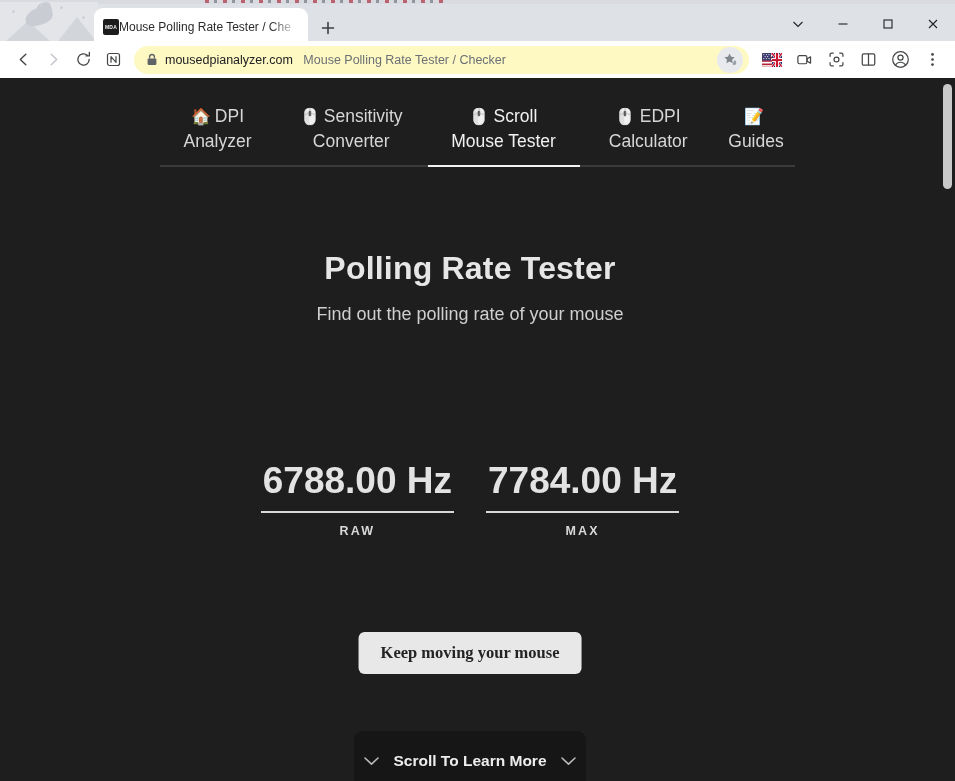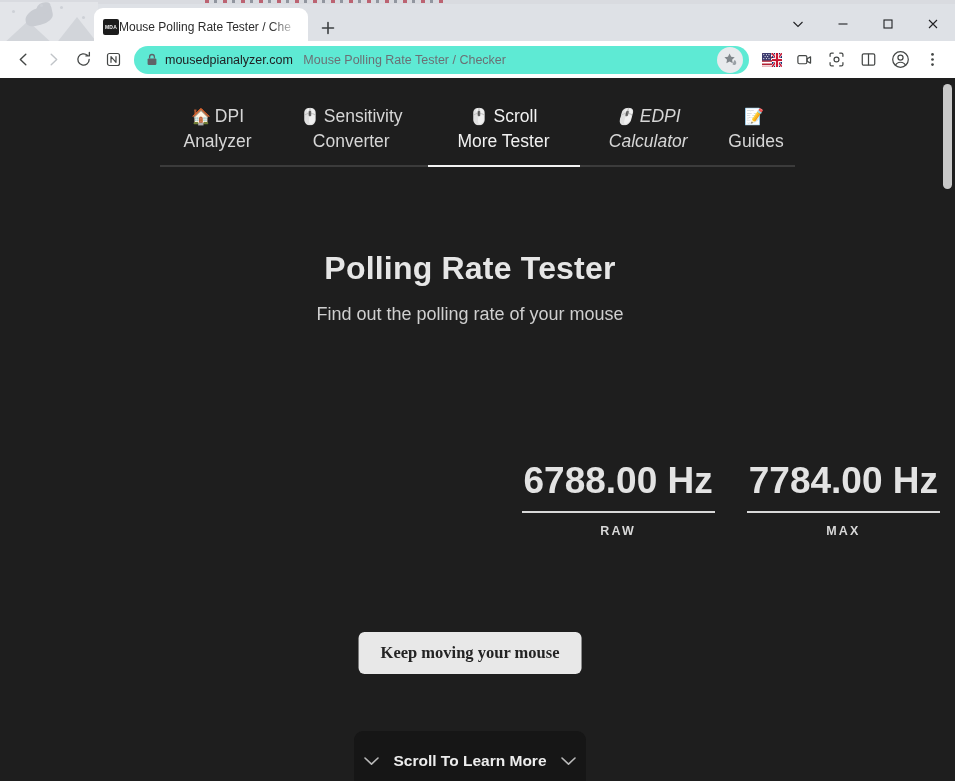--- a/index.html
+++ b/index.html
@@ -151,21 +151,21 @@
     border-radius: 50%;
     color: #444746;
     flex: 0 0 auto;
   }
   .tb-btn.disabled { color: #bdc1c6; }
 
   #omnibox {
     flex: 1;
     height: 28px;
     margin: 0 8px 0 6px;
-    background: #5eead4;
+    background: #fef9c3;
     border-radius: 14px;
     display: flex;
     align-items: center;
     padding: 0 6px 0 12px;
     gap: 7px;
     min-width: 0;
   }
   #omnibox .lock { color:#5f6368; display:flex; }
   .omni-text { font-size: 12.5px; white-space: nowrap; overflow: hidden; }
   .omni-domain { color: #202124; }
@@ -225,21 +225,21 @@
   .nav-tab.active::after {
     content: "";
     position: absolute;
     left: 0; right: 0; bottom: -2px;
     height: 2px;
     background: #f2f2f2;
   }
   #nav-tab-0 { width: 115px; }
   #nav-tab-1 { width: 143px; }
   #nav-tab-2 { width: 152px; }
-  #nav-tab-3 { width: 128px; font-style: italic; }
+  #nav-tab-3 { width: 128px; }
   #nav-tab-4 { width: 78px;  }
 
   
   #hero-title {
     position: absolute;
     left: 0; top: 172px;
     width: 940px;
     text-align: center;
     font-size: 32px;
     font-weight: 700;
@@ -255,21 +255,21 @@
     color: #cfcfcf;
     font-weight: 400;
   }
 
   
   #stats-row {
     position: absolute;
     left: 0; top: 382px;
     width: 940px;
     display: flex;
-    justify-content: flex-end;
+    justify-content: center;
     gap: 32px;
   }
   .stat-block { text-align: center; }
   .stat-value {
     font-size: 37px;
     font-weight: 700;
     color: #e3e3e3;
     letter-spacing: 0px;
     padding: 0 2px 9px 2px;
     border-bottom: 2px solid #d8d8d8;
@@ -516,21 +516,21 @@
           <div>
             <span class="nav-emoji">🖱️</span><span>Sensitivity</span>
           </div>
           <div>Converter</div>
         </div>
 
         <div class="nav-tab active" id="nav-tab-2">
           <div>
             <span class="nav-emoji">🖱️</span><span>Scroll</span>
           </div>
-          <div>More Tester</div>
+          <div>Mouse Tester</div>
         </div>
 
         <div class="nav-tab" id="nav-tab-3">
           <div>
             <span class="nav-emoji">🖱️</span><span>EDPI</span>
           </div>
           <div>Calculator</div>
         </div>
 
         <div class="nav-tab" id="nav-tab-4">

